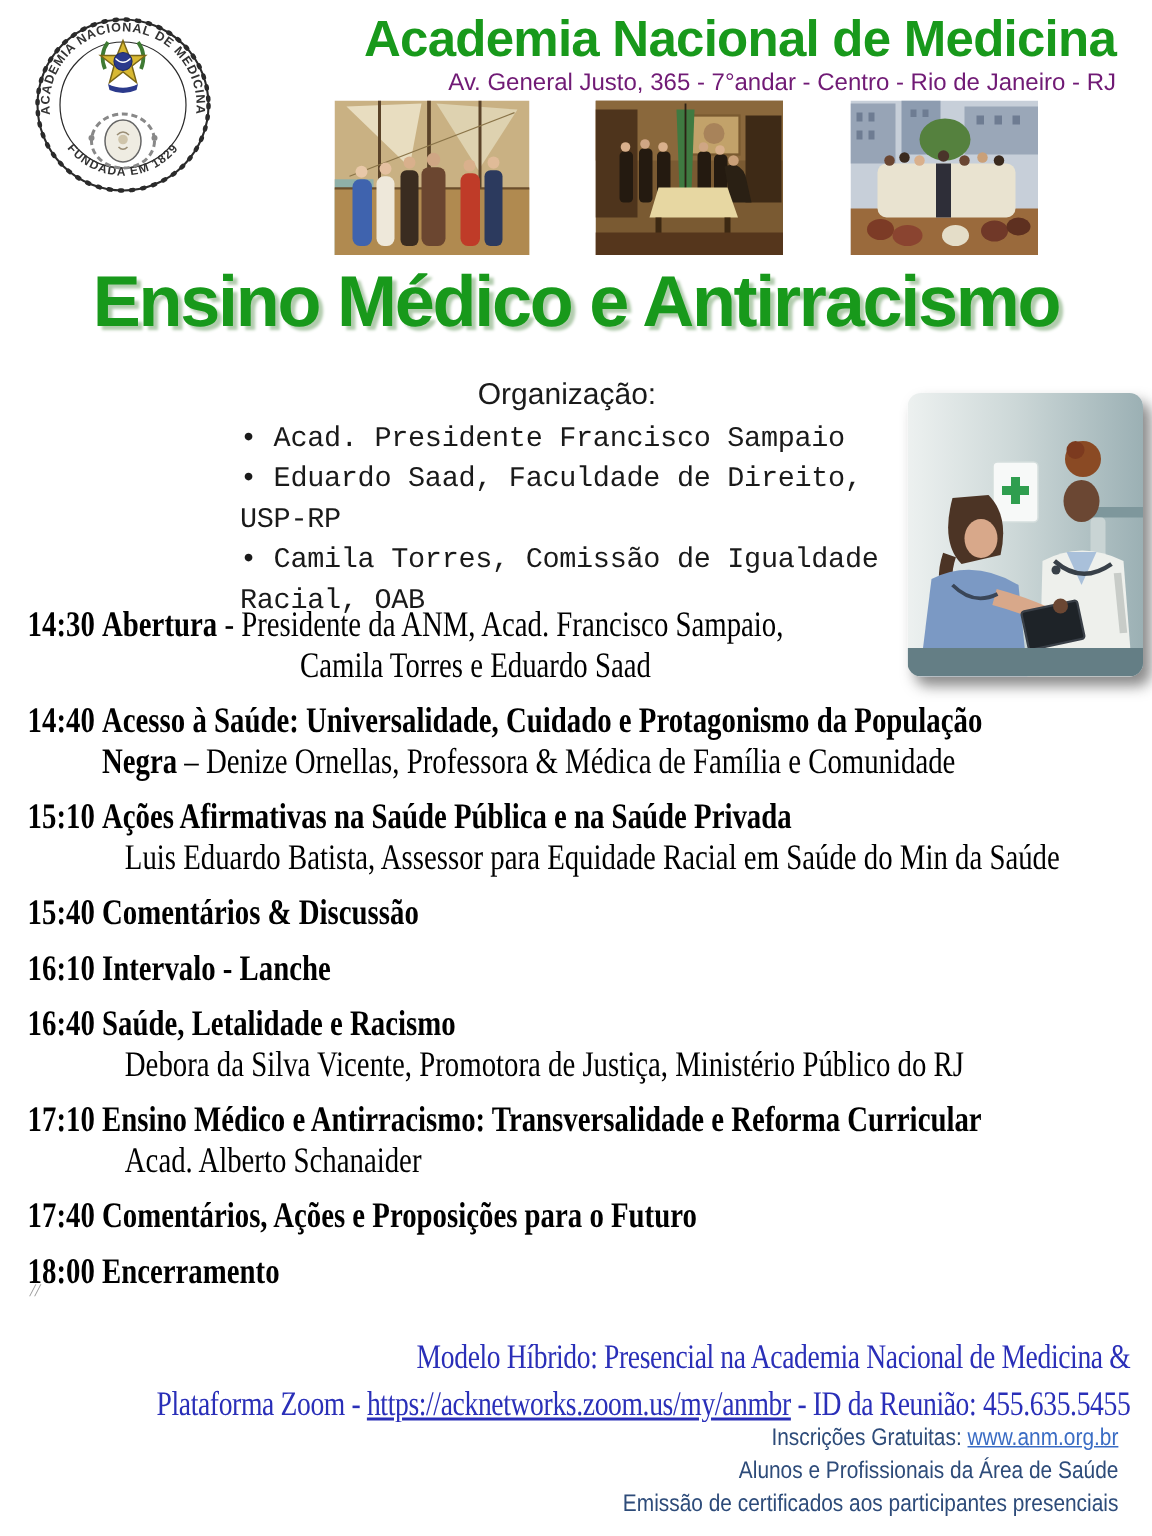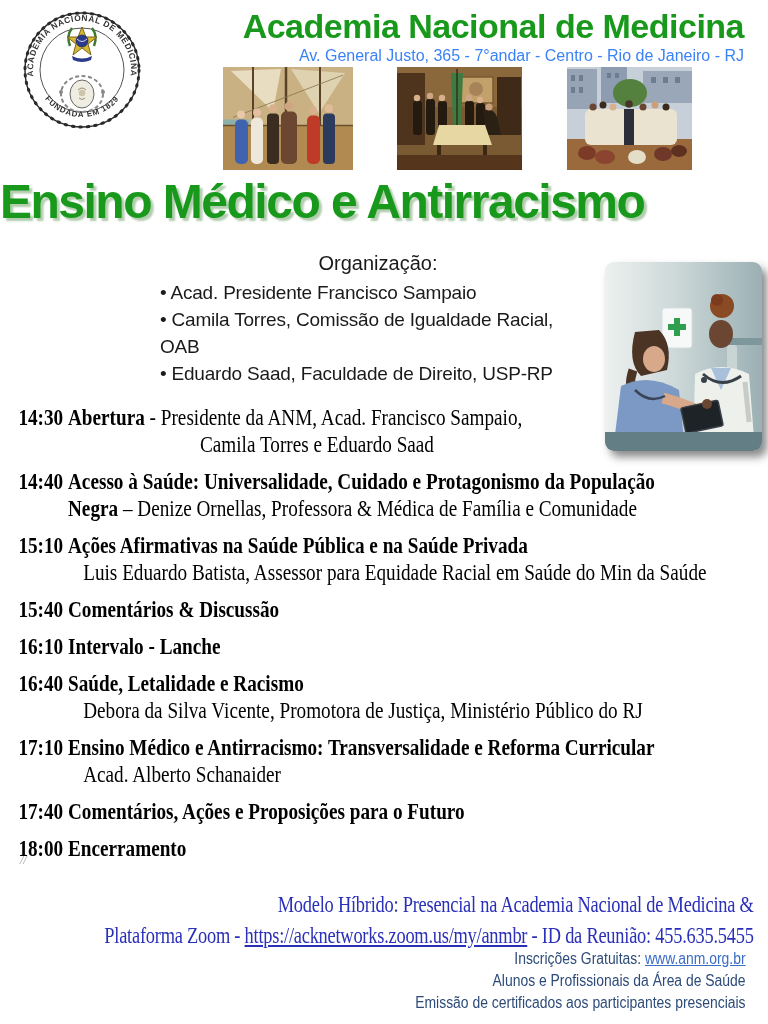--- a/index.html
+++ b/index.html
@@ -5,43 +5,43 @@
   html,body{margin:0;padding:0;background:#fff;}
   .page{position:relative;width:768px;height:1024px;background:#fff;overflow:hidden;
         font-family:"Liberation Sans",sans-serif;}
 
   
   .logo{position:absolute;left:22px;top:6px;width:120px;height:128px;}
   .logo svg{display:block;width:100%;height:100%;}
   .header{position:absolute;left:140px;right:24px;top:8px;text-align:right;}
   .header-title{font-size:34px;font-weight:bold;color:var(--green,#18991b);
                 letter-spacing:-0.5px;line-height:1.1;}
-  .header-address{font-size:16px;color:#3b82f6;margin-top:2px;}
+  .header-address{font-size:16px;color:#701a75;margin-top:2px;}
 
   
   .painting{position:absolute;top:67px;height:103px;}
   .painting svg{display:block;width:100%;height:100%;}
   .p1{left:223px;width:130px;}
   .p2{left:397px;width:125px;}
   .p3{left:567px;width:125px;}
 
   
-  .event-title{position:absolute;top:178px;left:0;right:0;margin:0;text-align:left;
+  .event-title{position:absolute;top:178px;left:0;right:0;margin:0;text-align:center;
                font-size:48px;font-weight:bold;letter-spacing:-1.5px;line-height:1;
                color:var(--green,#18991b);
                text-shadow:3px 3px 2px var(--title-shadow,#b2ccae);}
   .event-date{position:absolute;top:228px;left:42px;right:0;text-align:center;
               font-size:23px;font-weight:bold;letter-spacing:-0.3px;
               color:var(--green,#18991b);}
 
   
   .org{position:absolute;left:160px;top:252px;width:436px;color:#1a1a1a;}
   .org-heading{text-align:center;font-size:20px;margin-bottom:4px;}
   .org ul{margin:0;padding:0;}
-  .org li{list-style:none;font-size:19px;line-height:27px;letter-spacing:-0.2px;}
+  .org li{list-style:none;font-size:19px;line-height:27px;letter-spacing:-0.2px;font-family:Liberation Mono, monospace;}
   .org li::before{content:"• ";}
 
   
   .photo{position:absolute;left:605px;top:262px;width:157px;height:189px;
          border-radius:9px;overflow:hidden;
          box-shadow:5px 6px 9px rgba(40,40,40,.55);}
   .photo svg{display:block;width:100%;height:100%;}
 
   
   .schedule-scale{position:absolute;left:0;top:404px;width:960px;
@@ -212,22 +212,22 @@
       <ellipse cx="112" cy="84" rx="8" ry="6" fill="#5e3020"></ellipse>
     </svg>
   </div>
 
   <h1 class="event-title">Ensino Médico e Antirracismo</h1>
 
   <div class="org">
     <div class="org-heading">Organização:</div>
     <ul id="org-list">
         <li>Acad. Presidente Francisco Sampaio</li>
+        <li>Eduardo Saad, Faculdade de Direito, USP-RP</li>
         <li>Camila Torres, Comissão de Igualdade Racial, OAB</li>
-        <li>Eduardo Saad, Faculdade de Direito, USP-RP</li>
       </ul>
   </div>
 
   <div class="photo">
     <svg viewBox="0 0 157 189" preserveAspectRatio="none" xmlns="http://www.w3.org/2000/svg">
       <defs>
         <linearGradient id="pgbg" x1="0" y1="0" x2="1" y2="0">
           <stop offset="0" stop-color="#edf1f0"></stop>
           <stop offset="0.45" stop-color="#cdd8d8"></stop>
           <stop offset="1" stop-color="#9bb0b4"></stop>

